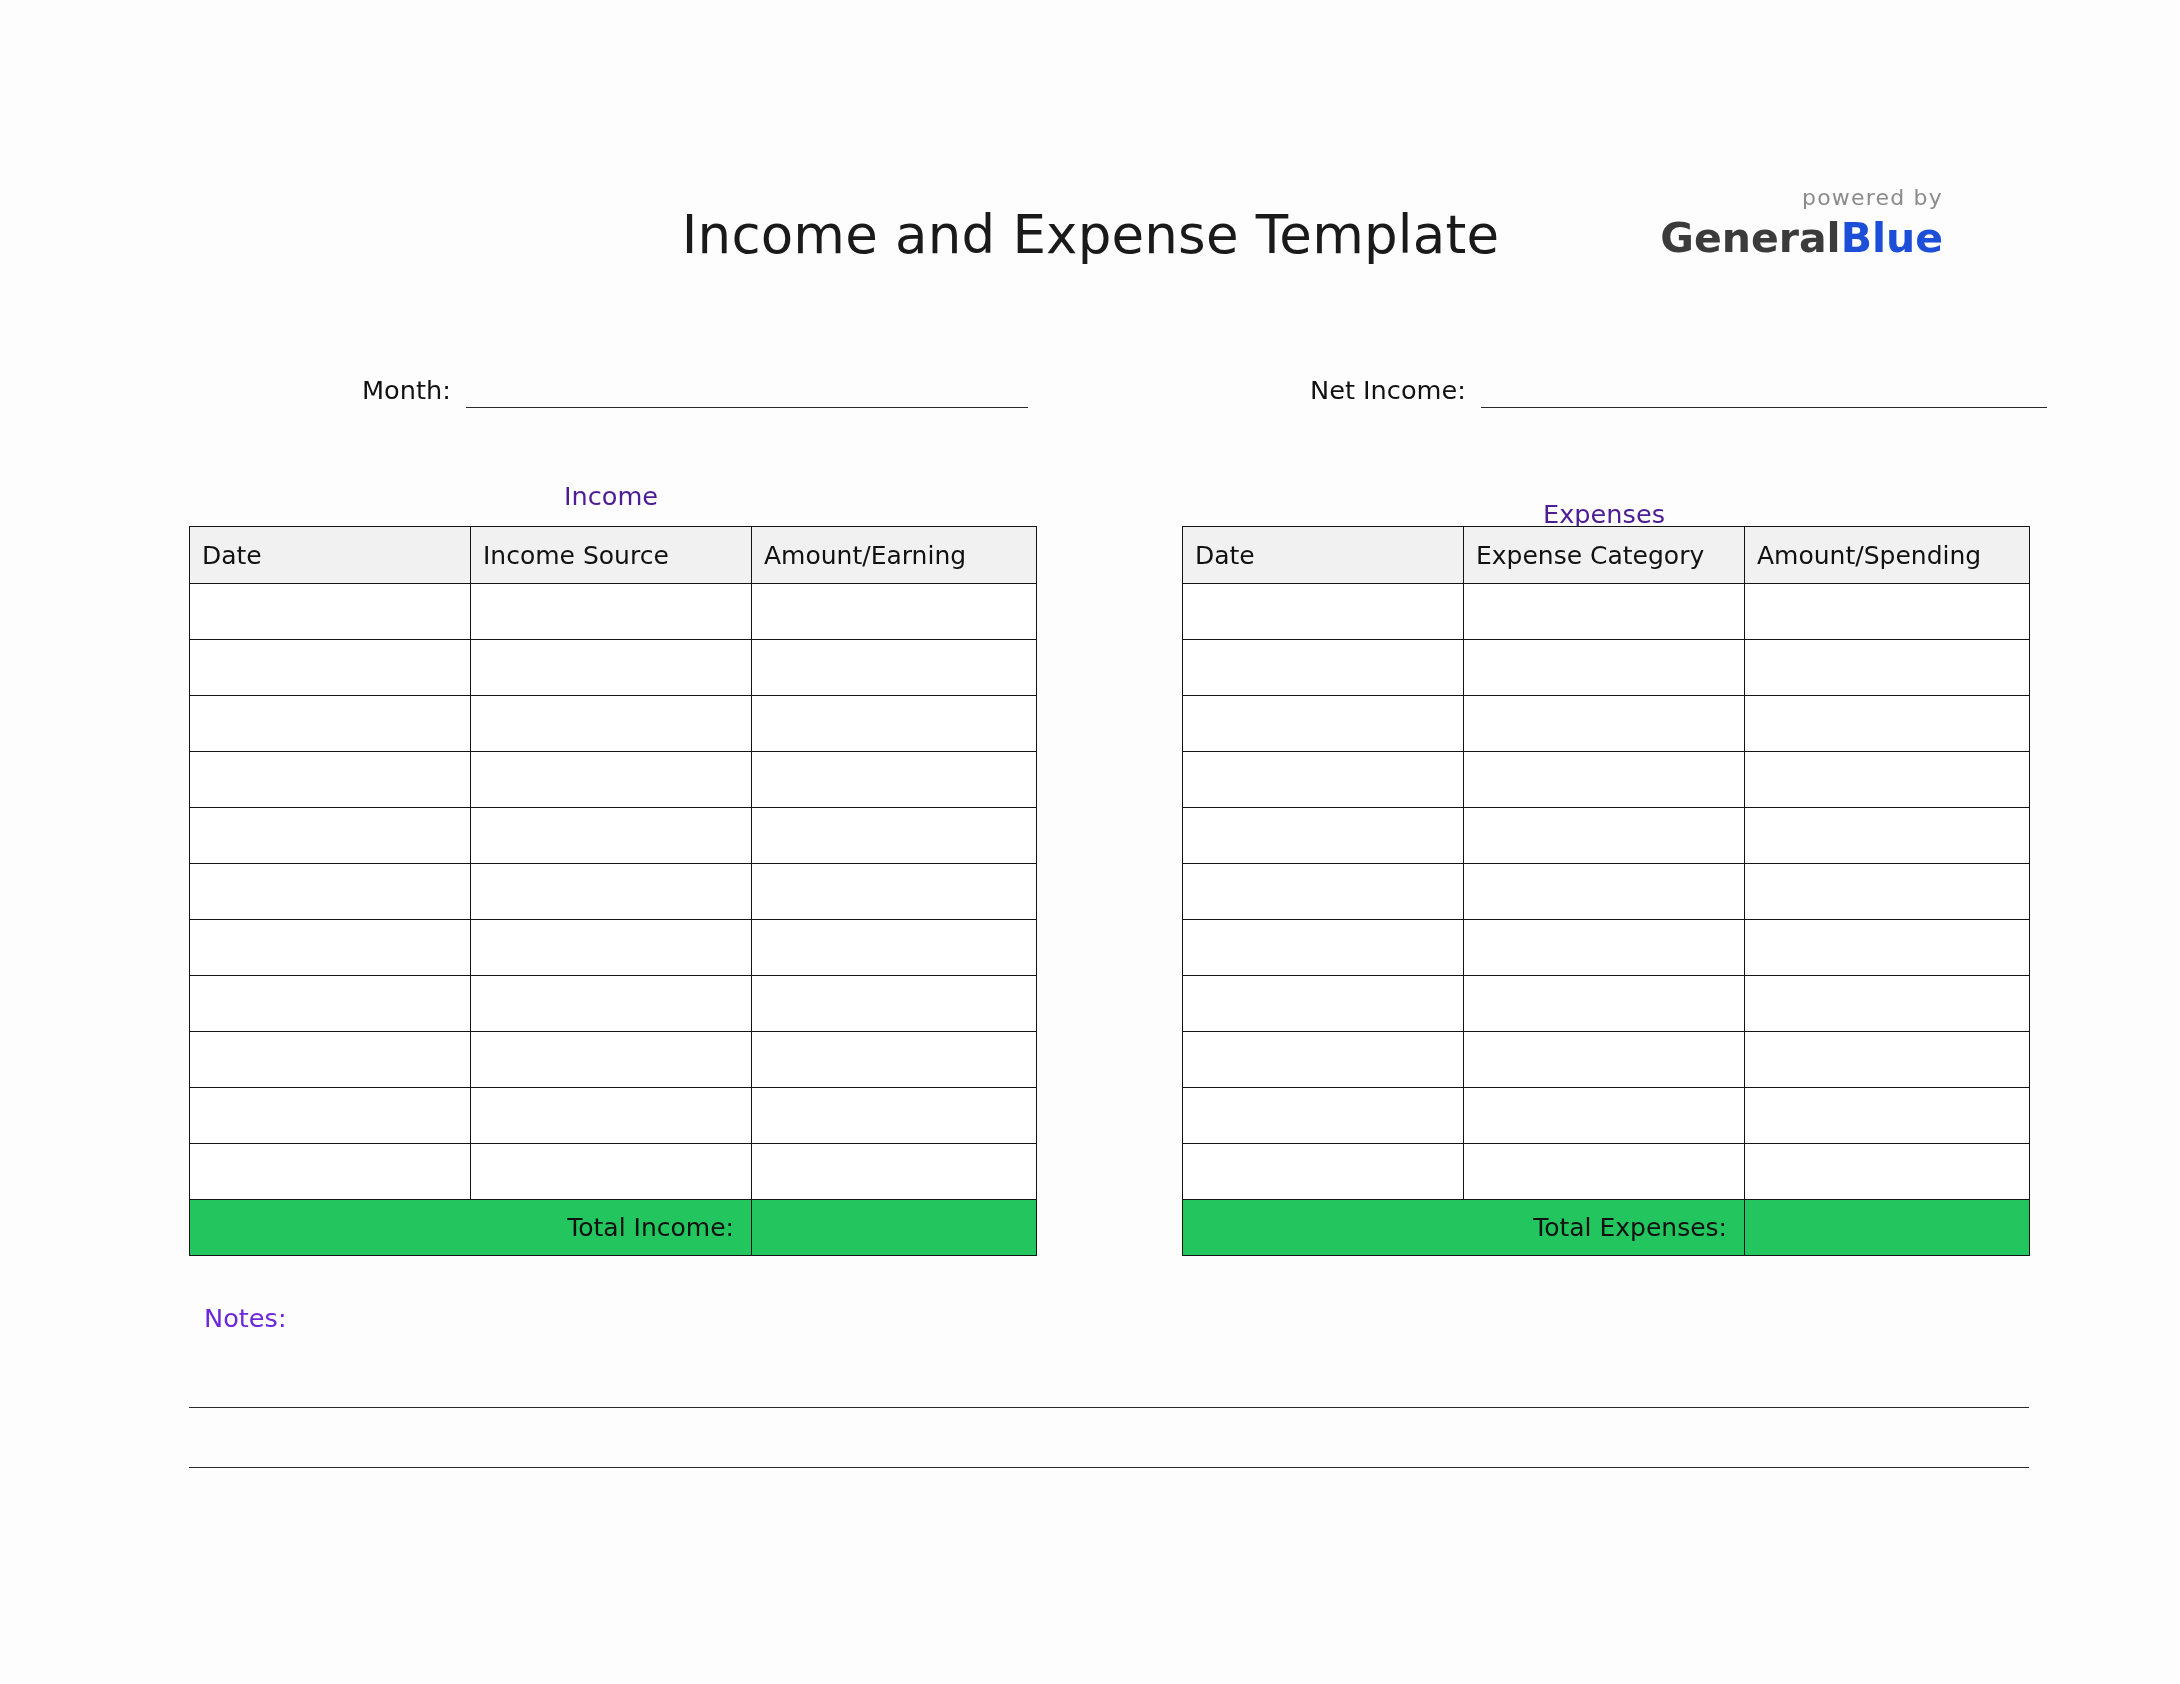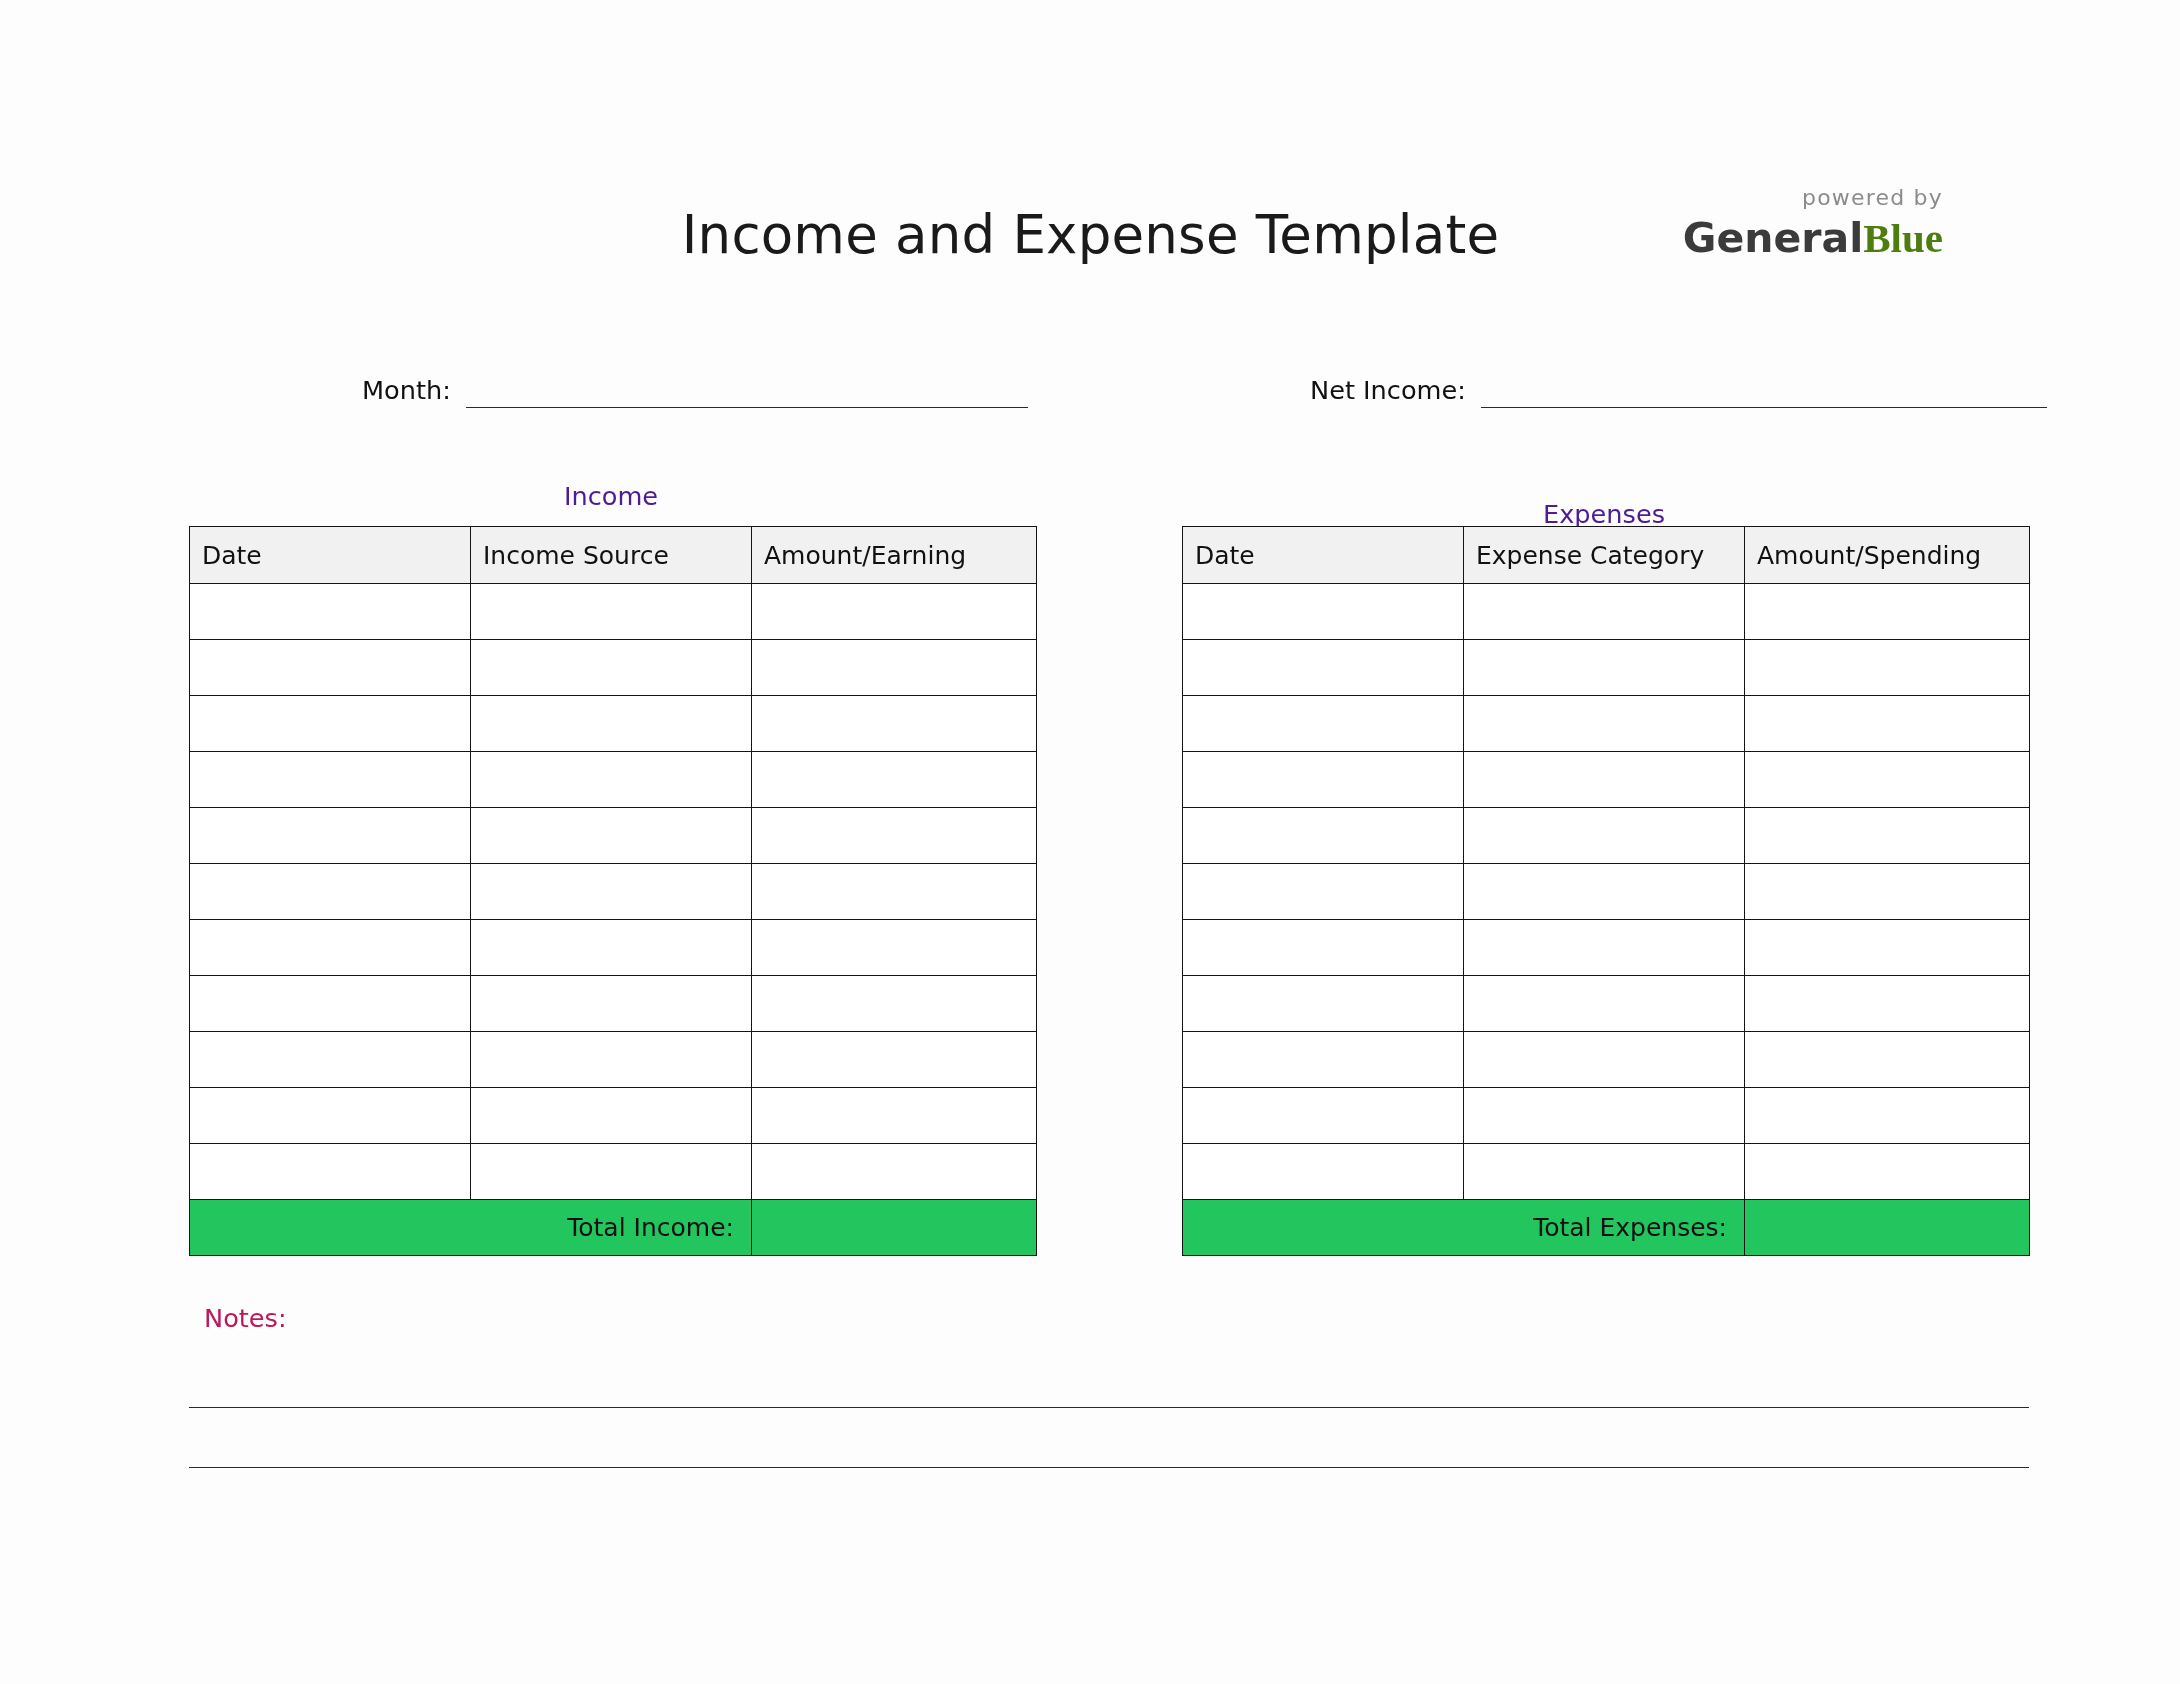--- a/index.html
+++ b/index.html
@@ -58,21 +58,21 @@
     line-height: 1;
     margin-bottom: 8.5px;
   }
   .brand-name {
     font-size: 41px;
     font-weight: 700;
     line-height: 1;
     white-space: nowrap;
   }
   .brand-general { color: #3b3b3b; }
-  .brand-blue { color: #4d7c0f; font-family: Liberation Serif, serif; }
+  .brand-blue { color: #1d4ed8; }
 
   
   .field {
     position: absolute;
     display: flex;
     align-items: flex-end;
   }
   .field-label {
     font-size: 25.6px;
     color: #111;
@@ -133,21 +133,21 @@
   .col-date { width: 281px; }
   .col-mid  { width: 281px; }
   .col-amt  { width: 285px; }
 
   
   #notes-label {
     position: absolute;
     left: 204px;
     top: 1303px;
     font-size: 25.6px;
-    color: #be185d;
+    color: #6d28d9;
   }
   .note-line {
     position: absolute;
     left: 189px;
     width: 1840px;
     border-bottom: 1.7px solid #2a2a2a;
     height: 0;
   }
   #note-line-1 { top: 1407px; }
   #note-line-2 { top: 1467px; }

